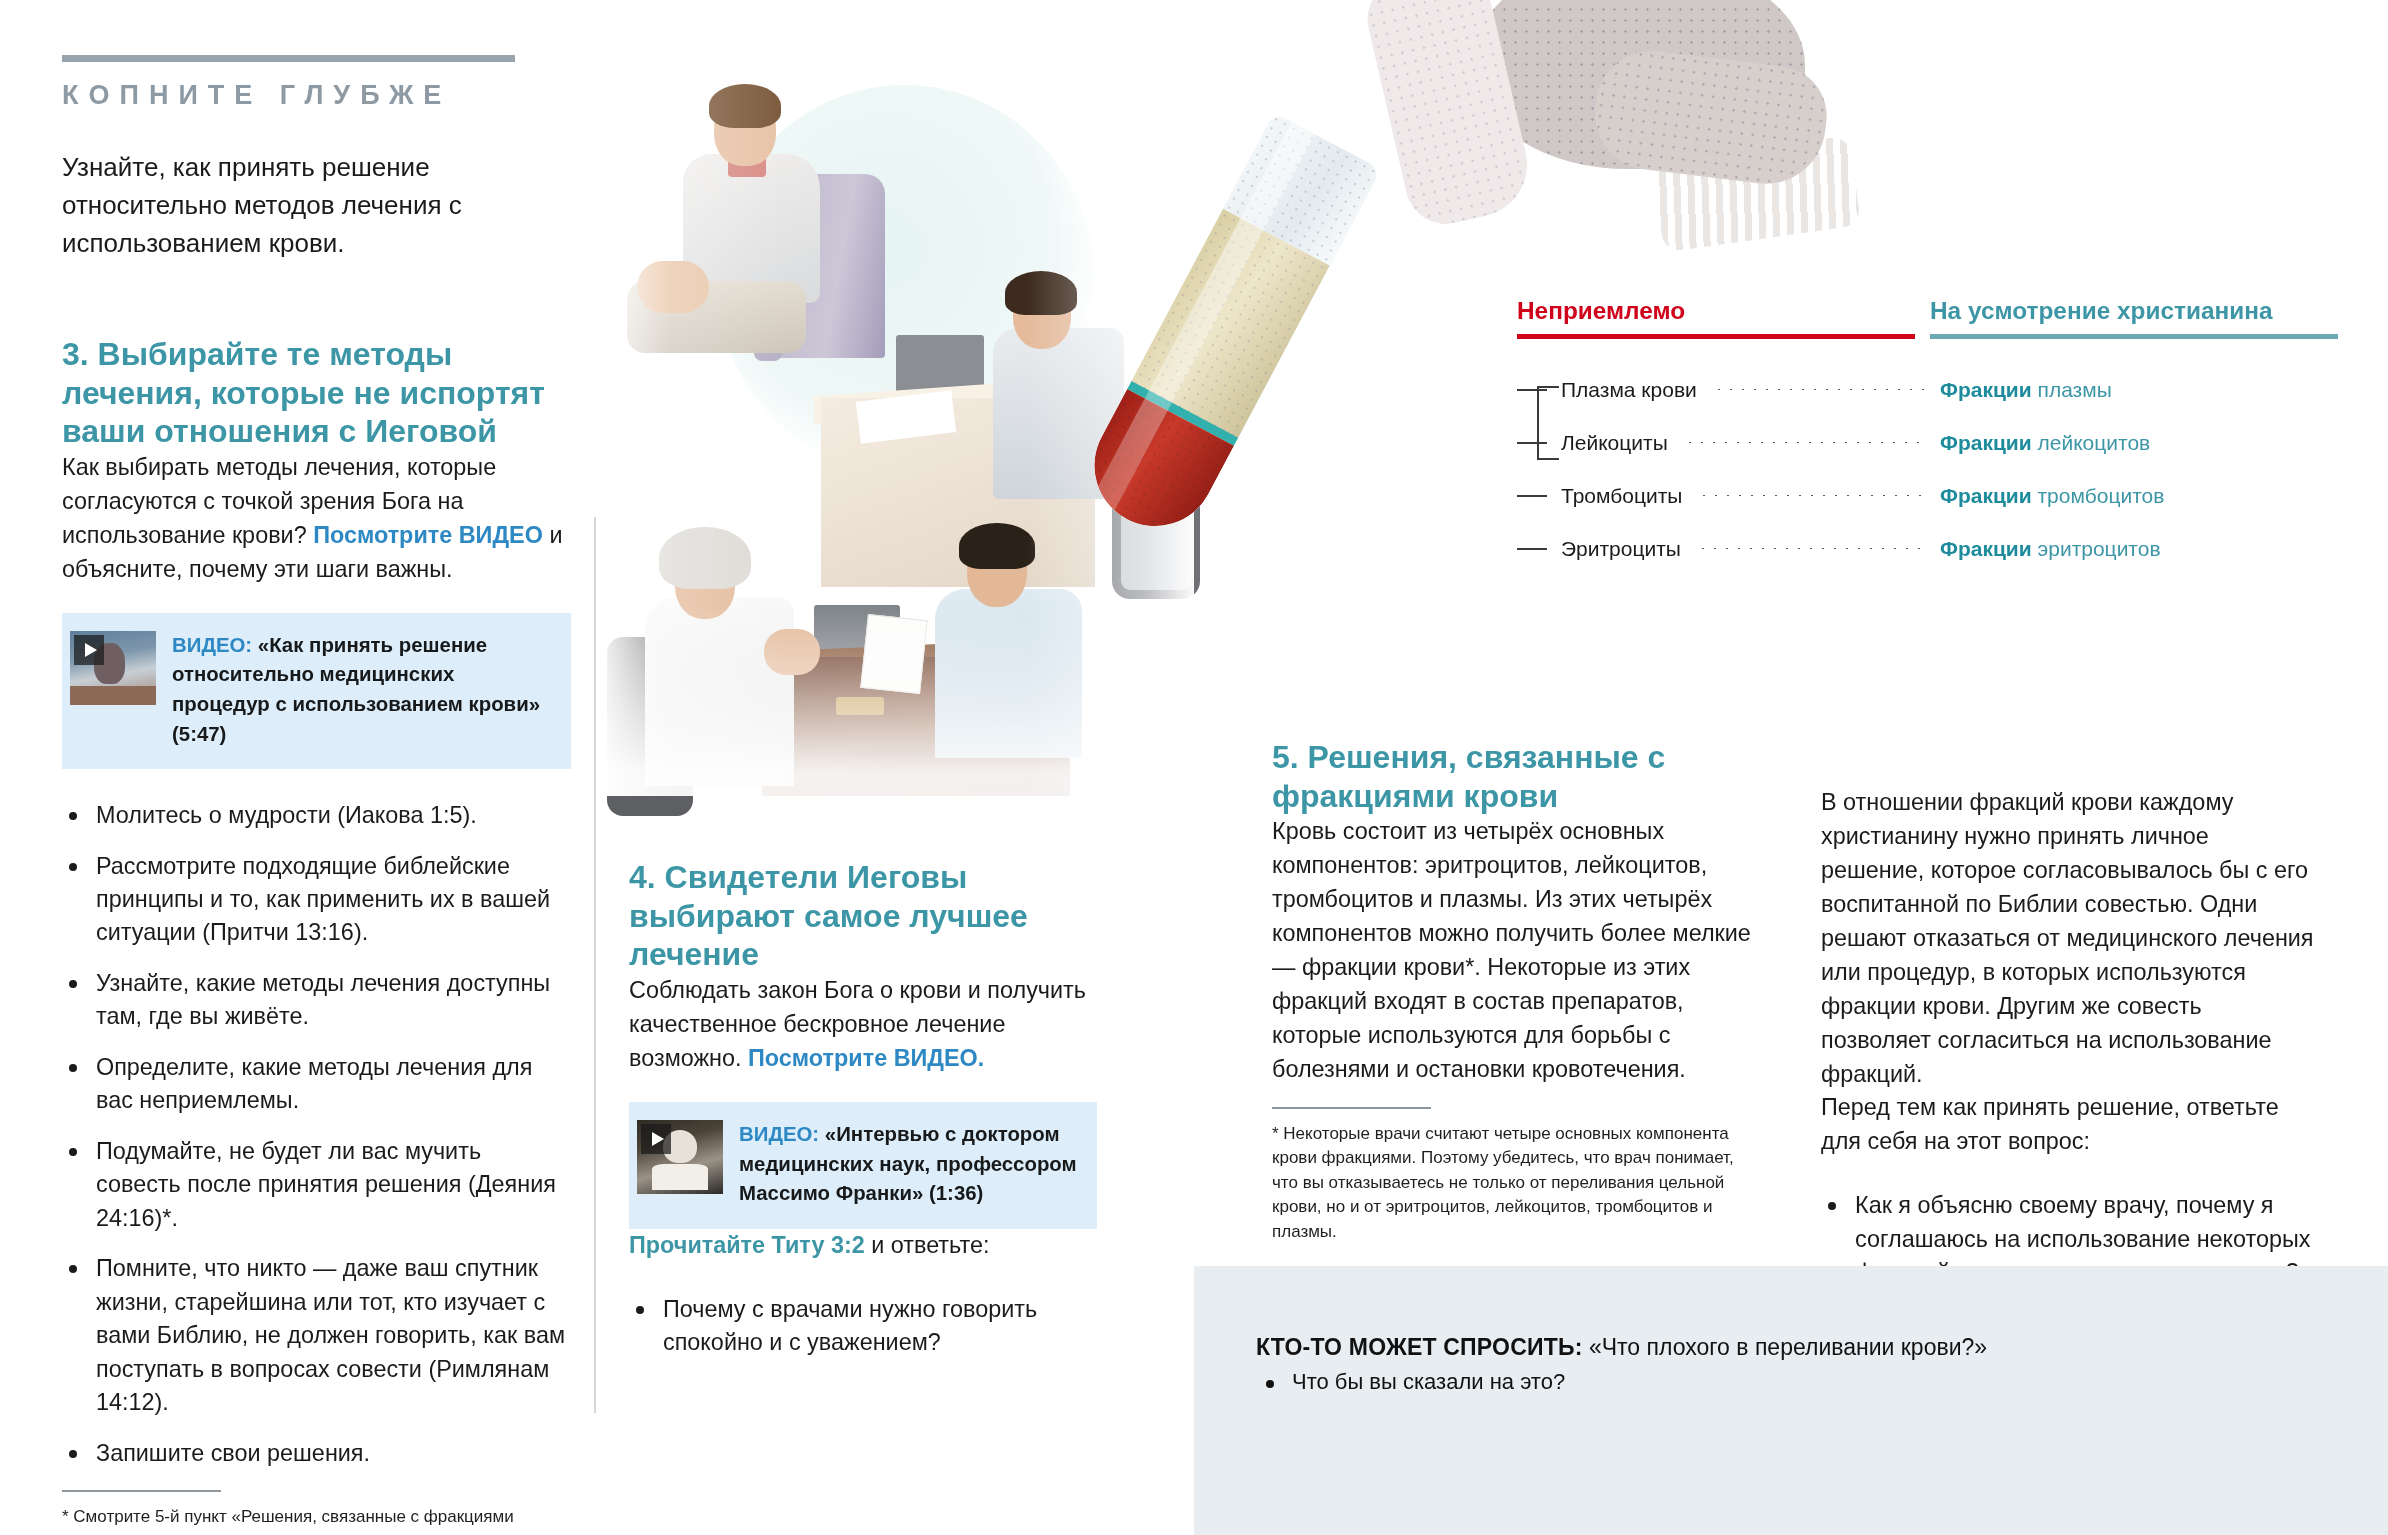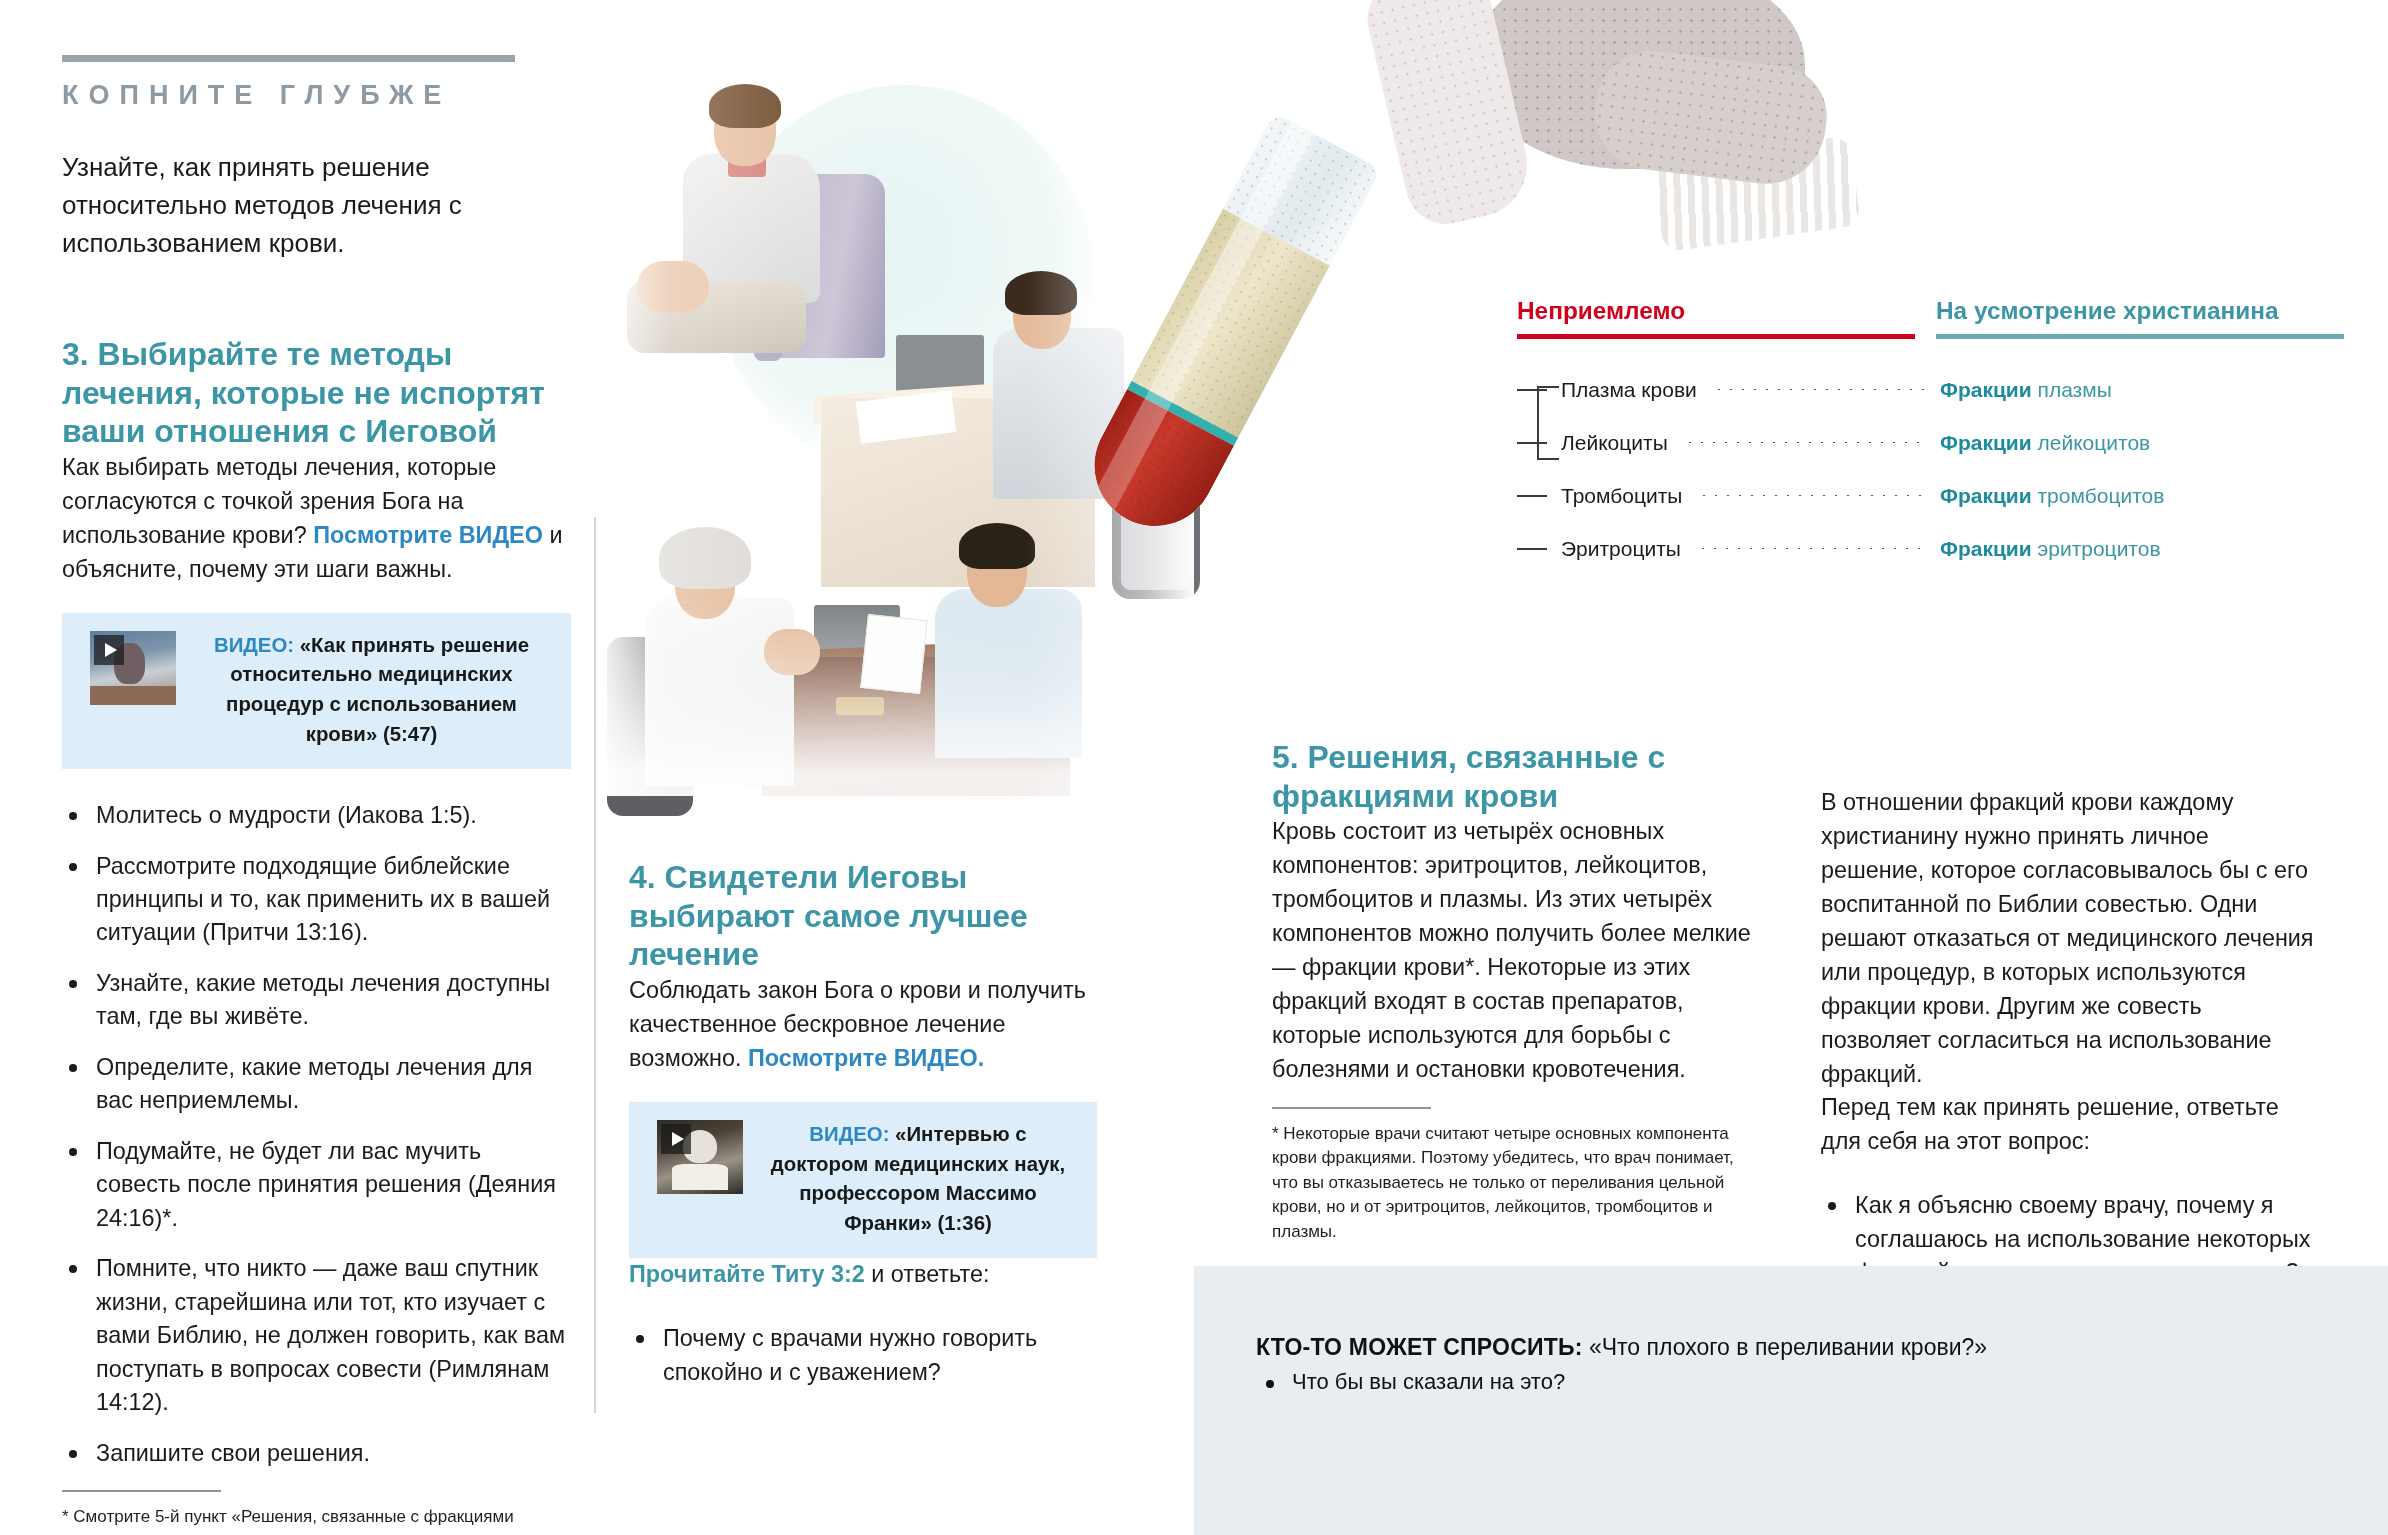--- a/index.html
+++ b/index.html
@@ -21,21 +21,21 @@
   .kicker { font-size: 27px; font-weight: 700; letter-spacing: 10px; color: #8d99a3; margin-bottom: 38px; }
   .lede { font-size: 26px; line-height: 1.46; color: #1b1b1b; }
 
   .sec-head { color: #3c96a6; font-weight: 700; font-size: 32px; line-height: 1.21; }
   .col1 .sec-head { margin-top: 72px; }
   .body-p { font-size: 23.4px; line-height: 1.45; color: #1b1b1b; }
   .lnk { color: #2d88c3; font-weight: 700; }
   .lnk-teal { color: #3c96a6; font-weight: 700; }
 
   
-  .videobox { background: #ddeefa; display: flex; gap: 16px; padding: 18px 20px 20px 28px; margin-top: 26px; text-align: center; }
+  .videobox { background: #ddeefa; display: flex; gap: 16px; padding: 18px 20px 20px 8px; margin-top: 26px; }
   .thumb { position: relative; flex: 0 0 auto; width: 86px; height: 74px; overflow: hidden; }
   .thumb.v1 { background: linear-gradient(170deg,#5f7f9b 0%,#7d96ac 34%,#c8cfd4 58%,#9a7f74 100%); }
   .thumb.v1::before { content:""; position:absolute; left:28%; top:16%; width:36%; height:56%; border-radius:45% 45% 40% 40%; background:#6f5f63; }
   .thumb.v1::after { content:""; position:absolute; left:0; bottom:0; width:100%; height:26%; background:#8d6a58; }
   .thumb.v2 { background: linear-gradient(165deg,#2e2b26 0%,#4b4337 30%,#9a9287 62%,#2c2a26 100%); }
   .thumb.v2::before { content:""; position:absolute; left:30%; top:14%; width:40%; height:44%; border-radius:50% 50% 45% 45%; background:#e6e2da; }
   .thumb.v2::after { content:""; position:absolute; left:18%; bottom:6%; width:64%; height:34%; background:#f2efe9; border-radius:22% 22% 0 0; }
   .play { position: absolute; left: 4px; top: 4px; width: 30px; height: 30px; background: rgba(25,25,25,.72); }
   .play::after { content:""; position:absolute; left:11px; top:8px; border-left: 12px solid #fff; border-top: 7px solid transparent; border-bottom: 7px solid transparent; }
   .vcap { font-size: 20.4px; line-height: 1.45; font-weight: 700; color: #17191a; }
@@ -120,21 +120,21 @@
   .tube-rbc { position:absolute; top:313px; left:0; right:0; bottom:0; border-radius:0 0 60px 60px;
     background:linear-gradient(100deg,#9d1f16,#c8392a 42%,#8e1b13); }
   .tube-rbc::after{content:"";position:absolute;inset:0;border-radius:inherit;background-image:radial-gradient(#5e2b33 1.1px,transparent 1.2px);background-size:10px 10px;opacity:.3;}
   .tube-shine { position:absolute; top:0; left:20px; width:26px; height:100%; background:linear-gradient(180deg,rgba(255,255,255,.55),rgba(255,255,255,.22)); }
 
   
   .legend { position: absolute; left: 1517px; top: 297px; width: 831px; }
   .leg-heads { display:flex; }
   .leg-h { font-size: 24.4px; font-weight: 700; padding-bottom: 9px; }
   .leg-h.red { color:#d0021b; width: 398px; border-bottom: 5px solid #d0021b; }
-  .leg-h.teal { color:#3c96a6; width: 408px; margin-left: 21px; border-bottom: 5px solid #6ca9b2; }
+  .leg-h.teal { color:#3c96a6; width: 408px; margin-left: 15px; border-bottom: 5px solid #6ca9b2; }
   .leg-rows { margin-top: 24px; }
   .leg-row { display:flex; align-items:center; height: 53px; }
   .dash { width: 30px; height: 2px; background:#3a3a3a; flex:0 0 auto; margin-right: 14px; }
   .leg-left { font-size: 21px; color:#1b1b1b; white-space:nowrap; }
   .dots { flex: 1 1 auto; margin: 0 14px 0 16px; height: 3px; min-width: 119px;
     background-image: radial-gradient(#575757 1.4px, transparent 1.5px); background-size: 12px 3px; background-repeat: repeat-x; background-position: 0 center; }
   .leg-right { width: 408px; flex: 0 0 auto; font-size: 21px; color:#3c96a6; }
   .leg-right b { color:#1d8b9c; }
   .bracket { position:absolute; left:1537px; top:386px; width: 22px; height: 74px; border-left:2px solid #3a3a3a; border-top:2px solid #3a3a3a; border-bottom:2px solid #3a3a3a; }
 

